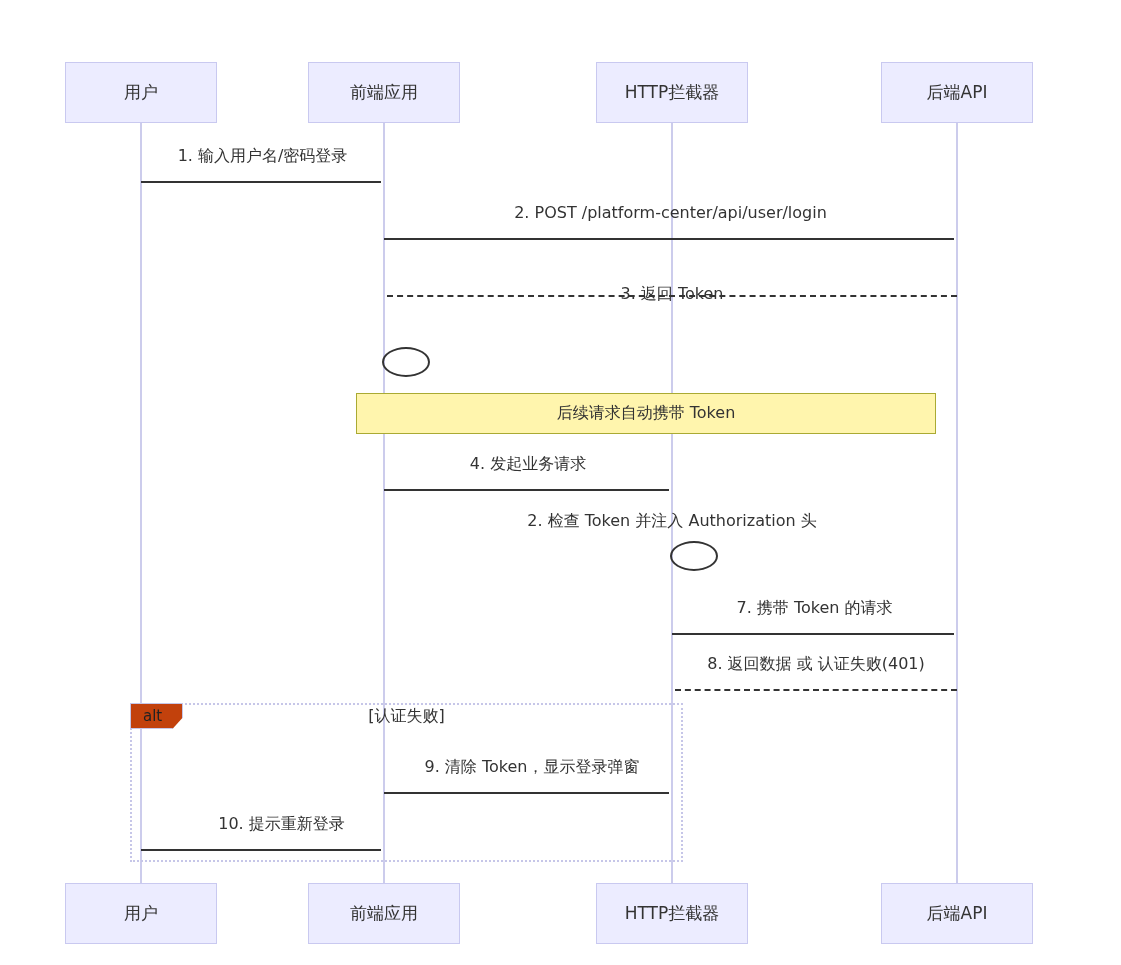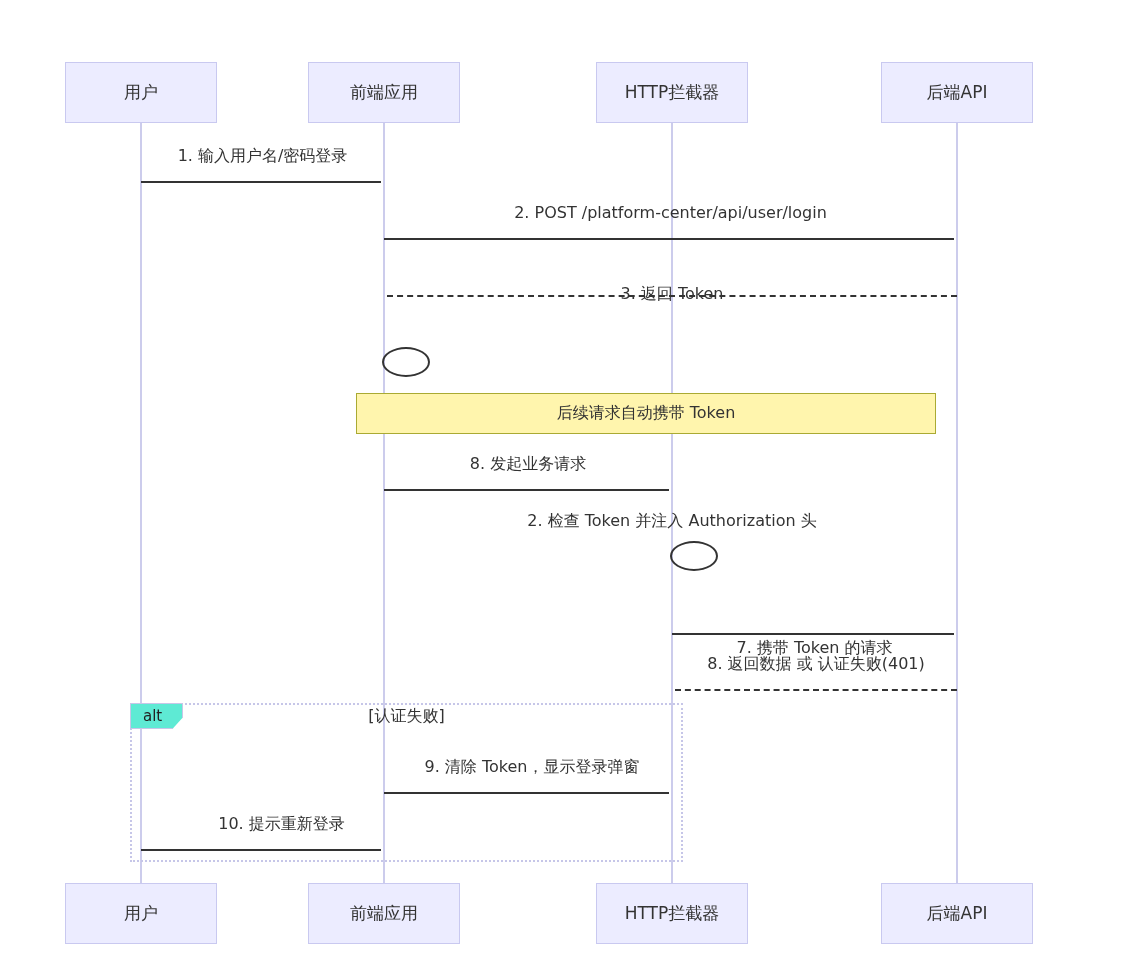--- a/index.html
+++ b/index.html
@@ -71,21 +71,21 @@
     color: #333333;
     box-sizing: border-box;
   }
   .alt-frame {
     position: absolute;
     border: 2px dotted #c6c6e8;
     box-sizing: border-box;
   }
   .alt-tab {
     position: absolute;
-    background: #5eead4;
+    background: #c2410c;
     border: 1px solid #c6c6e8;
     box-sizing: border-box;
     display: flex;
     align-items: center;
     padding-left: 12px;
     font-size: 15px;
     color: #222222;
     clip-path: polygon(0 0, 100% 0, 100% 55%, 80% 100%, 0 100%);
   }
   .alt-condition {
@@ -127,27 +127,27 @@
 
   <div class="msg-label" style="left:387px; top:260px; width:570px;margin-top:24px;">3. 返回 Token</div>
   <div class="msg-line dashed" style="left:387px; top:295px; width:570px;"></div>
 
   <div class="self-loop" style="left:382px; top:347px;"></div>
 
   <div class="note" style="left:356px; top:393px; width:580px; height:41px;">
     <span>后续请求自动携带 Token</span>
   </div>
 
-  <div class="msg-label" style="left:384px; top:454px; width:288px;">8. 发起业务请求</div>
+  <div class="msg-label" style="left:384px; top:454px; width:288px;">4. 发起业务请求</div>
   <div class="msg-line" style="left:384px; top:489px; width:285px;"></div>
 
   <div class="msg-label" style="left:472px; top:511px; width:400px;">2. 检查 Token 并注入 Authorization 头</div>
   <div class="self-loop" style="left:670px; top:541px;"></div>
 
-  <div class="msg-label" style="left:672px; top:598px; width:285px;margin-top:40px;">7. 携带 Token 的请求</div>
+  <div class="msg-label" style="left:672px; top:598px; width:285px;">7. 携带 Token 的请求</div>
   <div class="msg-line" style="left:672px; top:633px; width:282px;"></div>
 
   <div class="msg-label" style="left:675px; top:654px; width:282px;">8. 返回数据 或 认证失败(401)</div>
   <div class="msg-line dashed" style="left:675px; top:689px; width:282px;"></div>
 
   <div class="alt-frame" style="left:130px; top:703px; width:553px; height:159px;"></div>
   <div class="alt-tab" style="left:130px; top:703px; width:53px; height:26px;">
     <span>alt</span>
   </div>
   <div class="alt-condition" style="left:130px; top:706px; width:553px;">[认证失败]</div>

